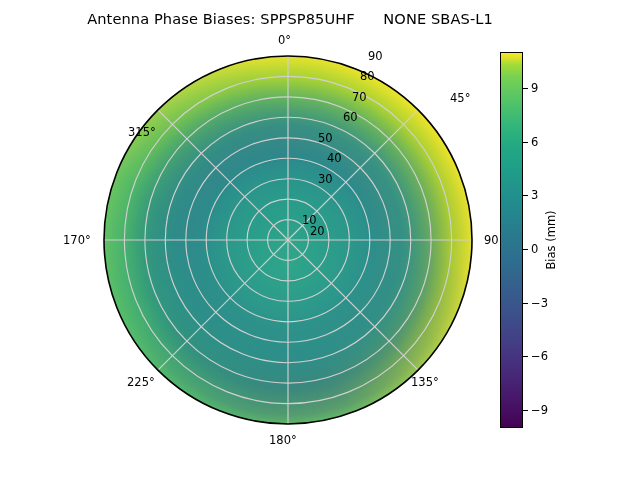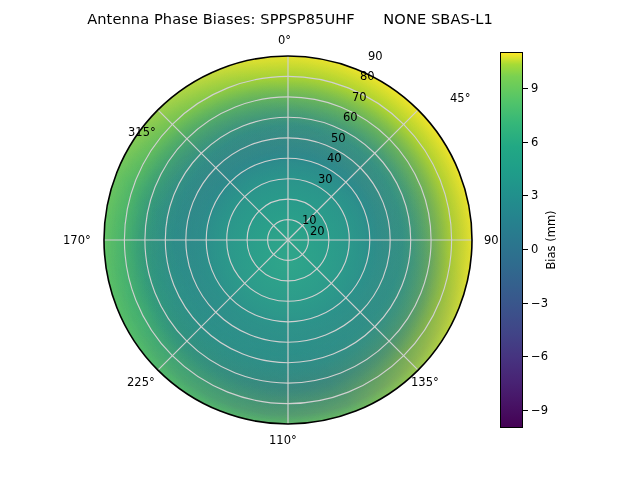--- a/index.html
+++ b/index.html
@@ -238,30 +238,30 @@
         <line x1="185" y1="185" x2="54.9" y2="54.9"></line>
       </g>
 
       <circle cx="185" cy="185" r="184" fill="none" stroke="#000000" stroke-width="1.6"></circle>
     </svg>
 
     <div class="ang-label" style="left:175px;top:-22px;">0°</div>
     <div class="ang-label" style="left:311px;top:36px;margin-left:36px;">45°</div>
     <div class="ang-label" style="left:381px;top:178px;">90</div>
     <div class="ang-label" style="left:308px;top:320px;">135°</div>
-    <div class="ang-label" style="left:166px;top:378px;">110°</div>
+    <div class="ang-label" style="left:166px;top:378px;">180°</div>
     <div class="ang-label" style="left:24px;top:320px;">225°</div>
     <div class="ang-label" style="left:-40px;top:178px;">170°</div>
     <div class="ang-label" style="left:25px;top:36px;margin-top:34px;">315°</div>
 
     <div class="rad-label" style="left:199px;top:158px;">10</div>
     <div class="rad-label" style="left:207px;top:137px;margin-top:32px;">20</div>
     <div class="rad-label" style="left:215px;top:117px;">30</div>
     <div class="rad-label" style="left:224px;top:96px;">40</div>
-    <div class="rad-label" style="left:228px;top:76px;">50</div>
+    <div class="rad-label" style="left:215px;top:76px;">50</div>
     <div class="rad-label" style="left:240px;top:55px;">60</div>
     <div class="rad-label" style="left:249px;top:35px;">70</div>
     <div class="rad-label" style="left:257px;top:14px;">80</div>
     <div class="rad-label" style="left:265px;top:-6px;">90</div>
   </div>
 
   <div id="colorbar-wrap">
     <div id="colorbar-gradient"></div>
 
     <div class="cb-tick" style="top:35.8px;"></div>

